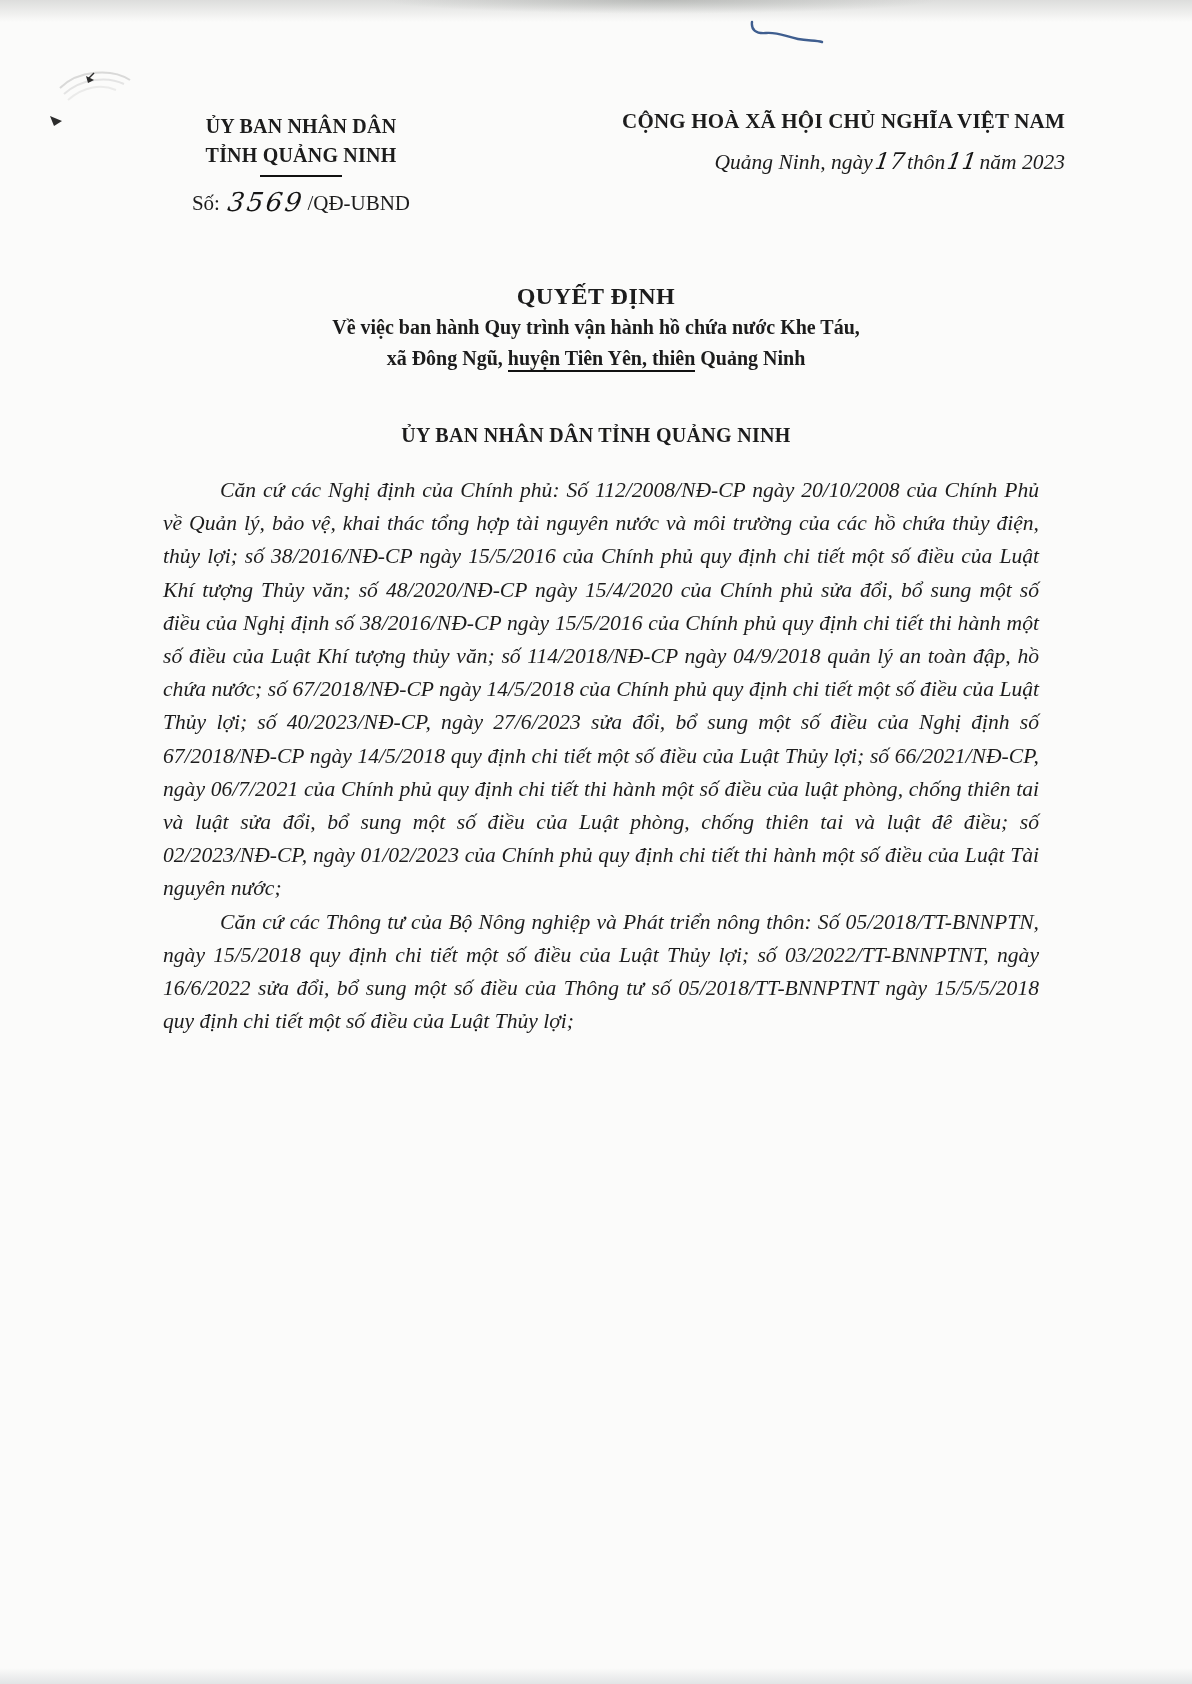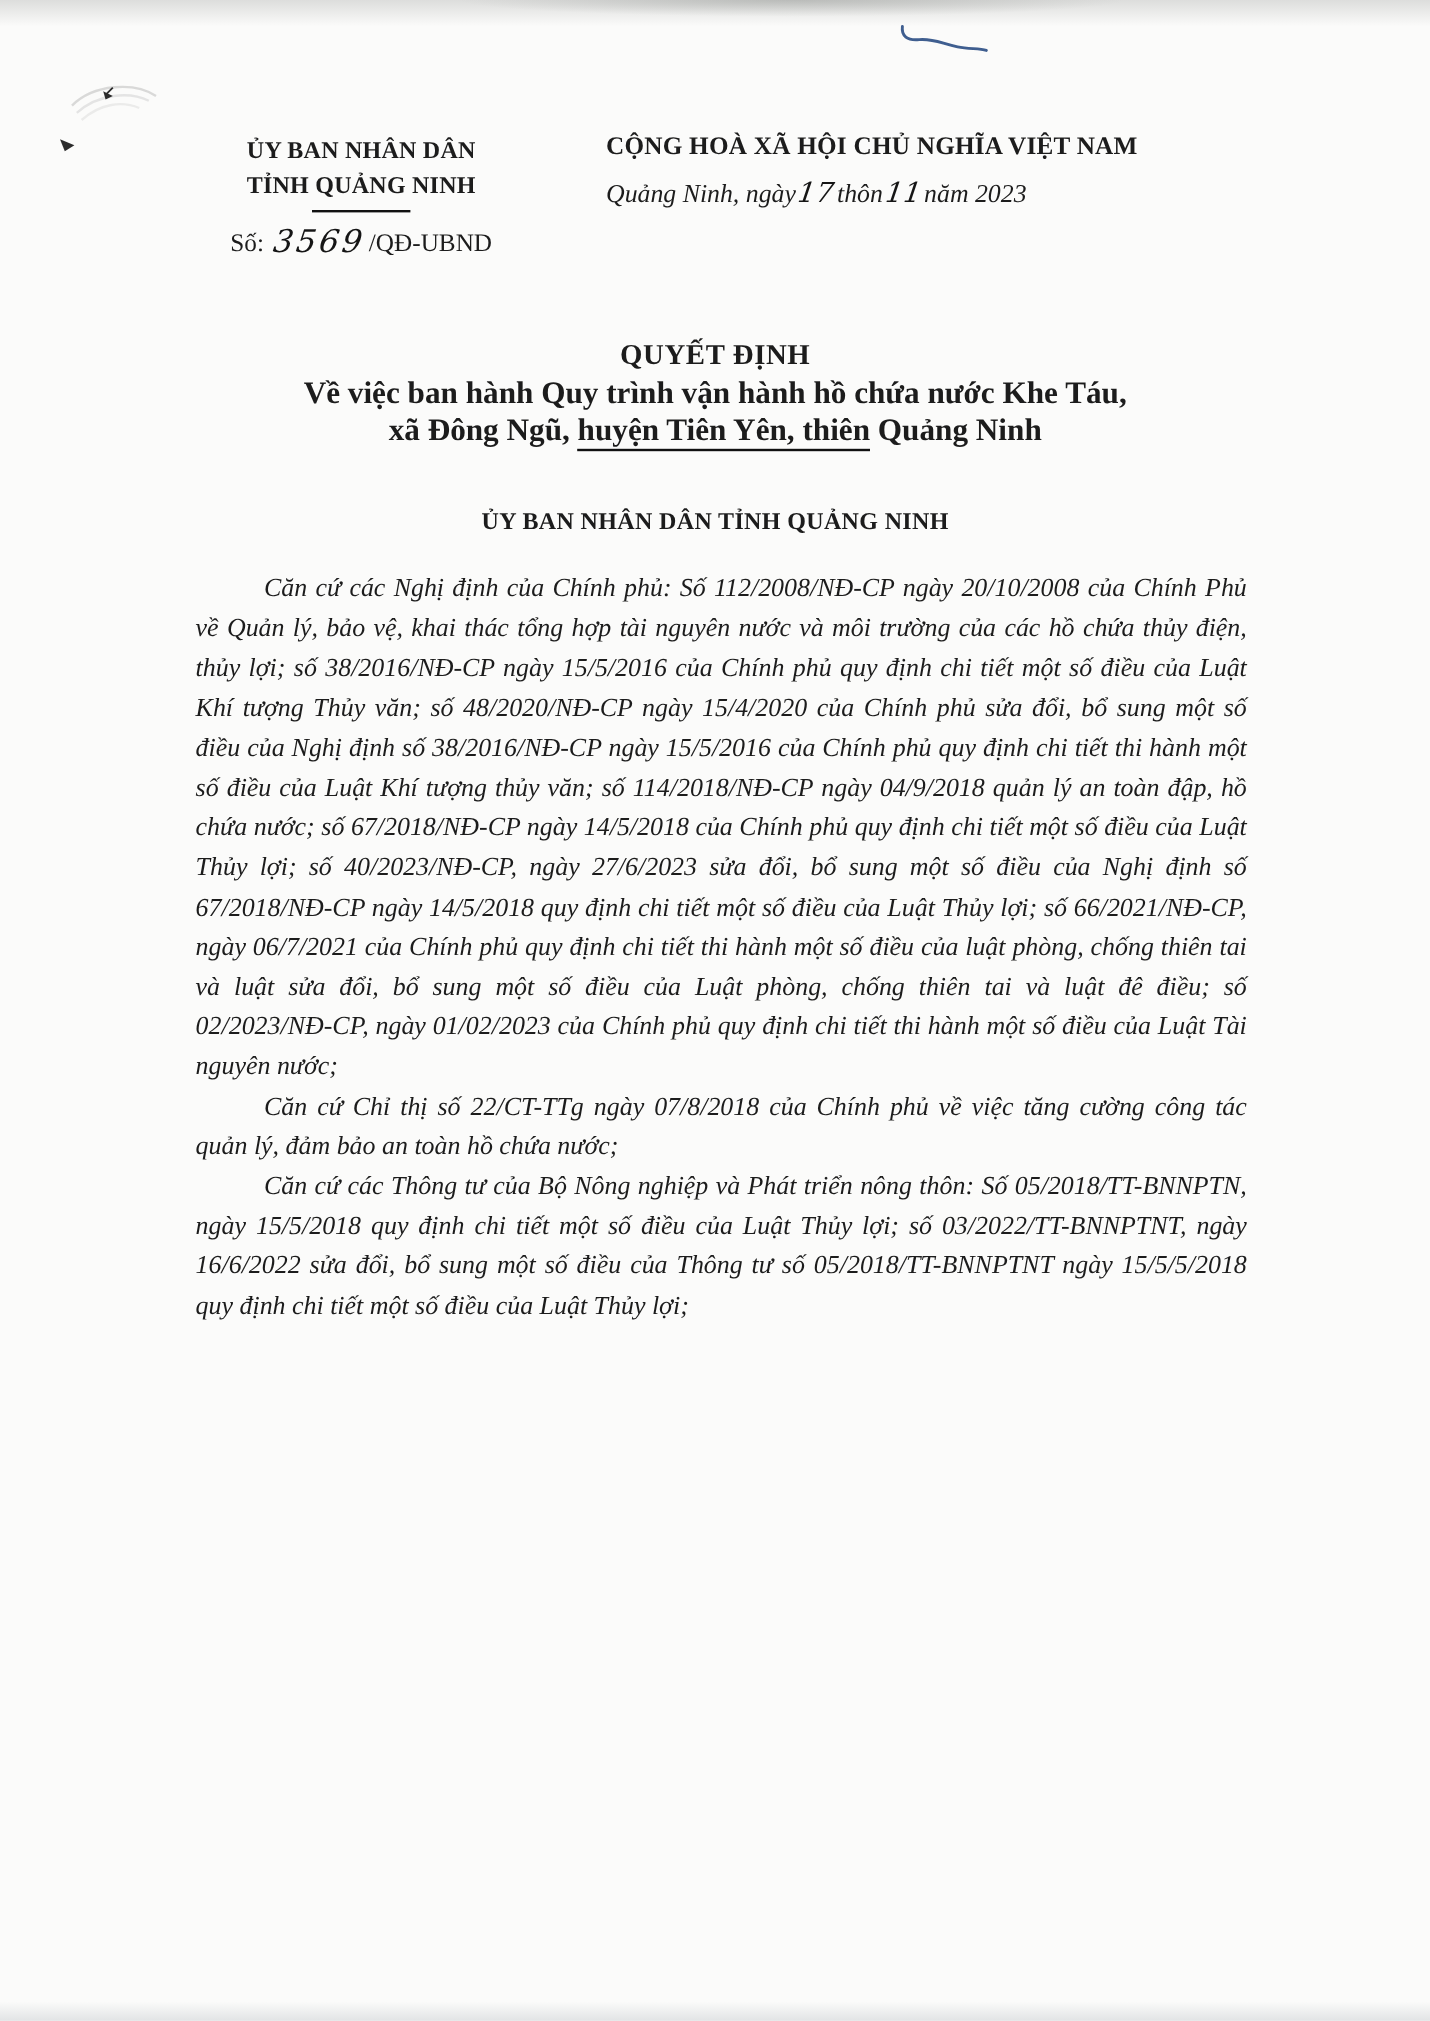--- a/index.html
+++ b/index.html
@@ -34,21 +34,21 @@
 
   
   .header-left {
     position:absolute; left:158px; top:112px; width:286px; text-align:center;
   }
   .issuer-line { font-weight:bold; font-size:20px; line-height:29px; letter-spacing:0.2px; }
   .issuer-underline { width:82px; height:0; border-bottom:2.5px solid #111; margin:5px auto 9px auto; }
   .doc-number { font-size:21px; white-space:nowrap; }
 
   .header-right {
-    position:absolute; left:505px; top:106px; width:560px; text-align:left;
+    position:absolute; left:505px; top:106px; width:560px; text-align:right;
   }
   .motto1 { font-weight:bold; font-size:21px; line-height:30px; letter-spacing:0.2px; }
   .motto2 {
     font-weight:bold; font-size:22px; line-height:30px;
     display:inline-block; border-bottom:2.5px solid #111; padding:0 4px 2px 4px;
   }
   .dateline { margin-top:12px; font-style:italic; font-size:21.5px; white-space:nowrap; }
 
   .hand {
     font-family:"DejaVu Serif", serif;
@@ -57,21 +57,21 @@
     transform:skewX(-8deg);
     letter-spacing:2.5px;
     color:#151515;
   }
   .hand-number { font-size:26px; margin:0 3px; position:relative; top:1px; }
   .hand-date { font-size:23px; letter-spacing:0.5px; margin:0 2px; }
 
   
   .title-block { position:absolute; left:0; top:280px; width:100%; text-align:center; }
   .title-heading { font-weight:bold; font-size:24px; line-height:32px; letter-spacing:0.5px; }
-  .subject { font-weight:bold; font-size:26px; line-height:31px; }
+  .subject { font-weight:bold; font-size:20px; line-height:31px; }
   .subject .u { border-bottom:2.5px solid #111; padding-bottom:1px; }
 
   .authority-heading {
     position:absolute; left:0; top:424px; width:100%; text-align:center;
     font-weight:bold; font-size:20px; letter-spacing:0.3px;
   }
 
   
   .recitals {
     position:absolute; left:163px; top:474px; width:876px;
@@ -126,17 +126,16 @@
       <span>xã Đông Ngũ,</span>
       <span class="u">huyện Tiên Yên, thiên</span>
       <span>Quảng Ninh</span>
     </div>
   </div>
 
   <div class="authority-heading">ỦY BAN NHÂN DÂN TỈNH QUẢNG NINH</div>
 
   <div class="recitals">
     <p>Căn cứ các Nghị định của Chính phủ: Số 112/2008/NĐ-CP ngày 20/10/2008 của Chính Phủ về Quản lý, bảo vệ, khai thác tổng hợp tài nguyên nước và môi trường của các hồ chứa thủy điện, thủy lợi; số 38/2016/NĐ-CP ngày 15/5/2016 của Chính phủ quy định chi tiết một số điều của Luật Khí tượng Thủy văn; số 48/2020/NĐ-CP ngày 15/4/2020 của Chính phủ sửa đổi, bổ sung một số điều của Nghị định số 38/2016/NĐ-CP ngày 15/5/2016 của Chính phủ quy định chi tiết thi hành một số điều của Luật Khí tượng thủy văn; số 114/2018/NĐ-CP ngày 04/9/2018 quản lý an toàn đập, hồ chứa nước; số 67/2018/NĐ-CP ngày 14/5/2018 của Chính phủ quy định chi tiết một số điều của Luật Thủy lợi; số 40/2023/NĐ-CP, ngày 27/6/2023 sửa đổi, bổ sung một số điều của Nghị định số 67/2018/NĐ-CP ngày 14/5/2018 quy định chi tiết một số điều của Luật Thủy lợi; số 66/2021/NĐ-CP, ngày 06/7/2021 của Chính phủ quy định chi tiết thi hành một số điều của luật phòng, chống thiên tai và luật sửa đổi, bổ sung một số điều của Luật phòng, chống thiên tai và luật đê điều; số 02/2023/NĐ-CP, ngày 01/02/2023 của Chính phủ quy định chi tiết thi hành một số điều của Luật Tài nguyên nước;</p>
-    <p>Căn cứ Chỉ thị số 22/CT-TTg ngày 07/8/2018 của Chính phủ về việc tăng cường công tác quản lý, đảm bảo an toàn hồ chứa nước;</p>
     <p>Căn cứ các Thông tư của Bộ Nông nghiệp và Phát triển nông thôn: Số 05/2018/TT-BNNPTN, ngày 15/5/2018 quy định chi tiết một số điều của Luật Thủy lợi; số 03/2022/TT-BNNPTNT, ngày 16/6/2022 sửa đổi, bổ sung một số điều của Thông tư số 05/2018/TT-BNNPTNT ngày 15/5/5/2018 quy định chi tiết một số điều của Luật Thủy lợi;</p>
   </div>
 
 </div>
 
 </body></html>

